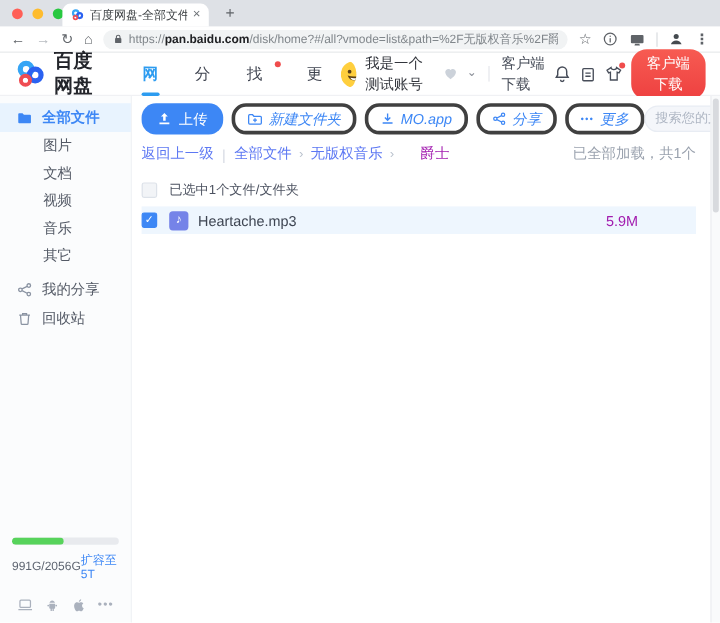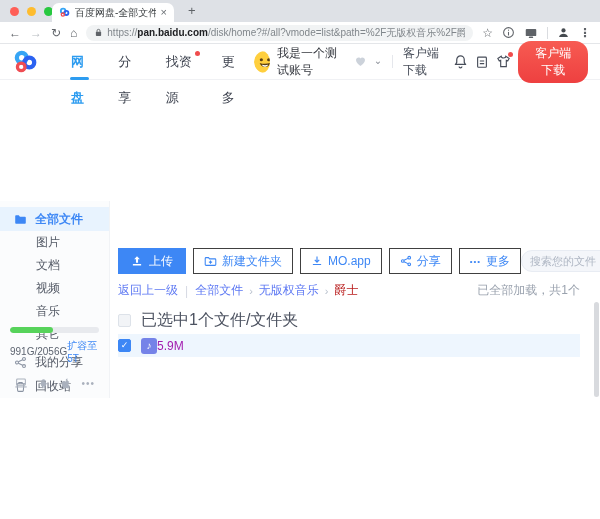--- a/index.html
+++ b/index.html
@@ -42,58 +42,58 @@
   .username { font-size:12px; color:#33363d; }
   .heart { color:#ccd2da; display:flex; }
   .chev { font-size:10px; color:#8a8f98; margin-top:-3px; }
   .hsep { width:1px; height:13px; background:#e5e7ec; margin:0 3px; }
   .hlink { font-size:12px; color:#474d59; }
   .hicon { color:#474d59; display:flex; position:relative; }
   .hicon .dot { position:absolute; top:-2px; right:-2px; width:5px; height:5px; border-radius:50%; background:#f04c4c; }
   .vipbtn { background:linear-gradient(#f75b52,#ee4040); color:#fff; font-size:12px; padding:4px 13px; border-radius:13px; border:none; }
 
   
-  .appbody { display:flex; height:439px; position:relative;align-items:center; }
+  .appbody { display:flex; height:439px; position:relative; }
   .sidebar { width:110px; background:#fbfcfd; border-right:1px solid #f1f3f6; position:relative; font-size:12px; color:#545a66; flex-shrink:0; }
   .snav { padding-top:6px; }
   .sitem { height:24px; display:flex; align-items:center; gap:8px; padding-left:14px; cursor:default; }
   .sitem.sub { padding-left:36px; height:23px; }
   .sitem.active { background:#e8f3fe; color:#3d87f5; font-weight:bold; }
   .sitem.gap { margin-top:4px; }
   .sicon { display:flex; color:#8a93a2; }
   .sitem.active .sicon { color:#3d87f5; }
   .sbottom { position:absolute; left:0; right:0; bottom:0; padding:0 10px 8px; }
   .bar { height:6px; border-radius:3px; background:#e8eaee; overflow:hidden; margin-bottom:6px; }
   .fill { height:100%; background:#57d35b; border-radius:3px; }
   .srow { display:flex; justify-content:space-between; align-items:center; font-size:10px; color:#5d6470; margin-bottom:12px; }
   .upgrade { color:#3d87f5; }
   .devices { display:flex; justify-content:space-between; padding:0 4px; color:#aab1bd; }
   .devices .dev { display:flex; align-items:center; }
   .dev-more { font-size:10px; letter-spacing:1px; color:#aab1bd; }
 
   .content { flex:1; min-width:0; padding:6px 12px 0 8px; background:#fff; }
   .toolbar { display:flex; align-items:center; height:26px; }
-  .btn { display:inline-flex; align-items:center; gap:5px; font-size:12px; border-radius:0; height:26px; padding:0 10px; cursor:pointer; white-space:nowrap; }
+  .btn { display:inline-flex; align-items:center; gap:5px; font-size:12px; border-radius:12px; height:26px; padding:0 10px; cursor:pointer; white-space:nowrap; }
   .btn-primary { background:#3d87f5; color:#fff; border:none; padding:0 13px; gap:6px; }
-  .btn-outline { background:#fff; color:#3d87f5; border:1px solid #404040; margin-left:7px; }
+  .btn-outline { background:#fff; color:#3d87f5; border:3px solid #404040; margin-left:7px;font-style:italic; }
   .bicon { display:flex; }
   .more-dots { font-size:8px; letter-spacing:1px; }
   .toolbar-right { margin-left:auto; display:flex; align-items:center; gap:11px; }
   .search { width:120px; height:22px; background:#f4f6fa; border:1px solid #e8ecf3; border-radius:11px; display:flex; align-items:center; padding:0 8px; gap:4px; }
   .search input { flex:1; min-width:0; border:none; outline:none; background:transparent; font-size:11px; color:#444; font-family:inherit; }
   .search input::placeholder { color:#aeb6c3; }
 
   .crumbs { display:flex; align-items:center; margin-top:8px; font-size:12px; }
   .bc-link { color:#5d78f3; text-decoration:none; }
   .bc-div { color:#d5d9e2; margin:0 7px; }
   .bc-sep { color:#b9c1cd; margin:0 6px; font-size:11px; }
-  .bc-current { color:#b91c1c; }
+  .bc-current { color:#a21caf;margin-left:16px; }
   .loaded { margin-left:auto; color:#9aa2ae; }
 
-  .selrow { display:flex; align-items:center; gap:10px; margin-top:9px; height:24px; font-size:16px; color:#4c5260; }
+  .selrow { display:flex; align-items:center; gap:10px; margin-top:9px; height:24px; font-size:11px; color:#4c5260; }
   .checkbox { width:13px; height:13px; border-radius:2px; background:#f2f4f7; border:1px solid #dde2e9; display:inline-flex; align-items:center; justify-content:center; flex-shrink:0; }
   .checkbox.checked { background:#3d87f5; border-color:#3d87f5; color:#fff; font-size:9px; line-height:1; }
 
   .file-row { display:flex; align-items:center; height:23px; background:#eef6fe; font-size:12px; margin-top:2px; }
   .file-icon { width:16px; height:16px; border-radius:3px; background:#7583e8; color:#fff; font-size:10px; display:inline-flex; align-items:center; justify-content:center; margin-left:10px; flex-shrink:0; }
   .file-name { margin-left:8px; color:#3e4552; flex:1; white-space:nowrap; overflow:hidden; }
   .file-size { width:75px; color:#a21caf; flex-shrink:0; }
   .file-date { width:110px; color:#8c94a3; flex-shrink:0; }
 
   .scrollstrip { width:8px; background:#f9fafb; border-left:1px solid #ebedf0; position:relative; flex-shrink:0; }
@@ -163,20 +163,21 @@
 
   <div class="appheader">
     <div class="brand">
       <span class="logo">
         <svg width="26" height="26" viewBox="0 0 48 48">
             <circle cx="18" cy="16" r="9" fill="none" stroke="#36a5f5" stroke-width="8"></circle>
             <circle cx="32" cy="25" r="9" fill="none" stroke="#2b62f1" stroke-width="8"></circle>
             <circle cx="17" cy="33" r="7" fill="none" stroke="#ef4d53" stroke-width="6"></circle>
           </svg>
       </span>
+      <span>百度网盘</span>
     </div>
     <div class="mainnav">
       <span class="navitem active"><span>网盘</span><span class="underline"></span></span>
       <span class="navitem"><span>分享</span></span>
       <span class="navitem"><span>找资源</span><span class="badge-dot"></span></span>
       <span class="navitem"><span>更多</span></span>
     </div>
     <div class="hright">
       <span class="avatar">
         <svg width="22" height="22" viewBox="0 0 24 24">
@@ -366,20 +367,21 @@
         <span>已选中1个文件/文件夹</span>
       </div>
 
       <div class="file-row">
         <span class="checkbox checked">
             <span>✓</span>
           </span>
         <span class="file-icon">
             <span>♪</span>
           </span>
+        <span class="file-name">Heartache.mp3</span>
         <span class="file-size">5.9M</span>
       </div>
     </main>
 
     <div class="scrollstrip">
       <div class="thumb"></div>
     </div>
   </div>
 </div>
 

